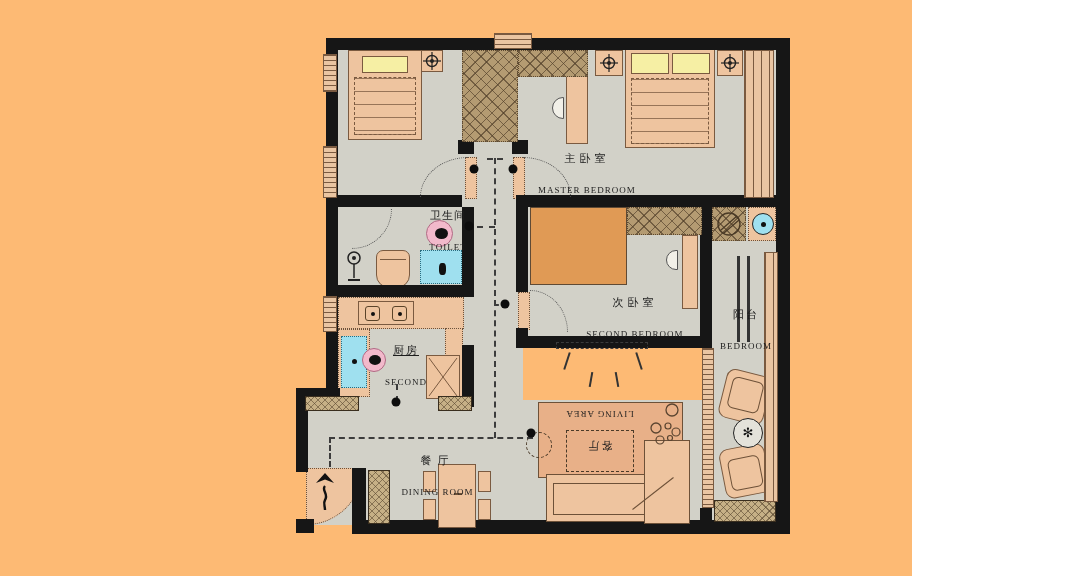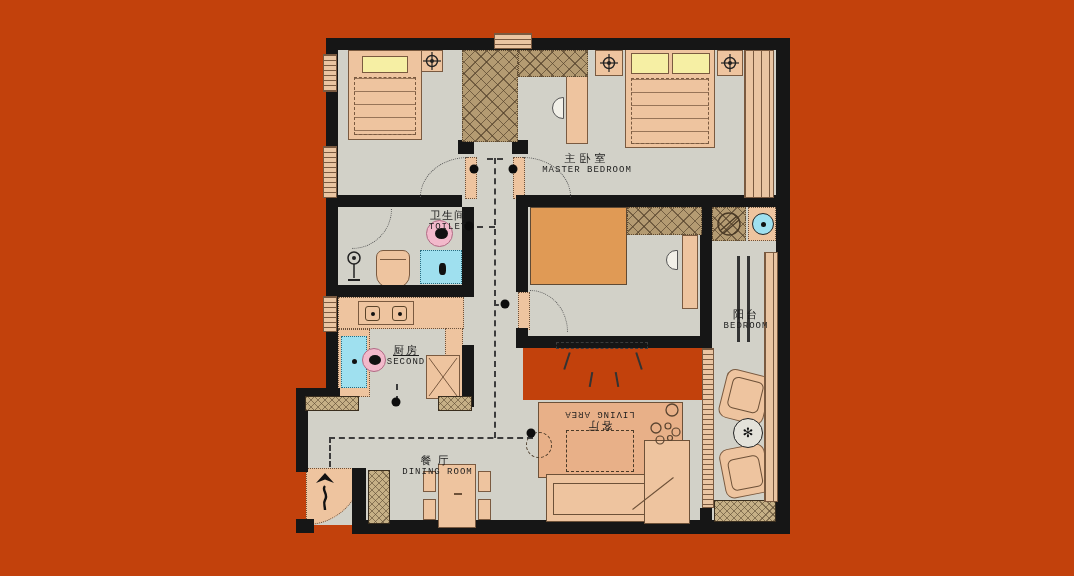--- a/index.html
+++ b/index.html
@@ -1,16 +1,16 @@
 <!DOCTYPE html>
 <html style="--wall: #161616; --floor: #d2d1c8; --furniture: #eec49f; --furniture_border: #7a5a40; --rug: #e8b088; --tatami: #e09a55; --closet: #b49b72; --pillow: #f6efa4; --water: #9fe0ef; --pink: #f2b9cb; --window: #eac5a2;"><head>
 <meta charset="utf-8">
 <style>
   html,body{margin:0;padding:0;background:#fff;}
-  .stage{position:relative;width:1074px;height:576px;background:#c2410c;overflow:hidden;
+  .stage{position:relative;width:912px;height:576px;background:#fdba74;overflow:hidden;
          font-family:"Liberation Serif","DejaVu Serif",serif;}
   .abs{position:absolute;box-sizing:border-box;}
   .floor{background:var(--floor,#d2d1c8);}
   .wall{background:var(--wall,#161616);z-index:3;}
   .peach{background:var(--furniture,#eec49f);border:1px solid var(--furniture_border,#7a5a40);z-index:2;}
   .dotb{border:1px dotted #6b523c;}
   .hatchx{background-color:var(--closet,#b49b72);
     background-image:repeating-linear-gradient(45deg,rgba(80,62,40,.65) 0 1px,transparent 1px 8px),
                      repeating-linear-gradient(135deg,rgba(80,62,40,.65) 0 1px,transparent 1px 8px);
     border:1px dotted #5c4830;z-index:3;}
@@ -23,21 +23,21 @@
     border:1px solid #7a5a40;z-index:4;}
   .win-v{background:var(--window,#eac5a2);
     background-image:repeating-linear-gradient(90deg,#7a5a40 0 1px,transparent 1px 8px);
     border:1px solid #7a5a40;z-index:4;}
   .dash-v{border-left:2px dashed #3c3c3c;z-index:4;}
   .dash-h{border-top:2px dashed #3c3c3c;z-index:4;}
   .dot{width:9px;height:9px;background:#0d0d0d;border-radius:50%;transform:translate(-50%,-50%);z-index:5;}
   .arc{border:1.5px dotted #555;z-index:4;background:transparent;}
   .room-label{color:#1d1d1d;text-align:center;line-height:1.2;z-index:6;}
   .room-label .zh{font-size:11px;letter-spacing:4px;white-space:nowrap;}
-  .room-label .en{font-size:9px;letter-spacing:1px;white-space:nowrap;font-family:Liberation Mono, monospace;}
+  .room-label .en{font-size:9px;letter-spacing:1px;white-space:nowrap;font-family:Liberation Serif, serif;margin-top:20px;}
   .pillow{background:var(--pillow,#f6efa4);border:1px solid #7a5a40;z-index:3;}
   .blanket{border:1px dashed #7a5a40;
     background-image:repeating-linear-gradient(180deg,rgba(122,90,64,.75) 0 1px,transparent 1px 13px);z-index:3;}
   .waterbox{background:var(--water,#9fe0ef);border:1.5px dotted #2a6b7e;z-index:3;}
   .pinkdisc{background:var(--pink,#f2b9cb);border:1px solid #b06a84;border-radius:50%;z-index:4;}
   .blob{background:#111;border-radius:50%;position:absolute;}
   .halfchair{background:#f2f0e8;border:1px solid #555;z-index:3;}
   .rug{background:var(--rug,#e8b088);border:1px solid #6d5138;z-index:2;}
   .tatami{background:var(--tatami,#e09a55);border:1px solid #5f4a35;z-index:2;}
   .line{background:#333;z-index:4;}
@@ -195,20 +195,24 @@
   </div>
   <div class="abs mat" style="left:305px;top:396px;width:54px;height:15px;"></div>
   <div class="abs mat" style="left:438px;top:396px;width:34px;height:15px;"></div>
 
   <div class="abs tatami" style="left:530px;top:207px;width:97px;height:78px;"></div>
   <div class="abs hatchx" style="left:627px;top:207px;width:75px;height:28px;"></div>
   <div class="abs peach" style="left:682px;top:235px;width:16px;height:74px;"></div>
   <div class="abs halfchair" style="left:666px;top:250px;width:12px;height:20px;border-radius:12px 0 0 12px;"></div>
   <div class="abs peach dotb" style="left:518px;top:292px;width:12px;height:38px;border-style:dotted;"></div>
   <div class="abs arc" style="left:530px;top:290px;width:38px;height:42px;border-left:none;border-bottom:none;border-radius:0 100% 0 0;"></div>
+  <div class="abs room-label" style="left:580px;top:296px;width:110px;">
+    <div class="zh">次卧室</div>
+    <div class="en">SECOND BEDROOM</div>
+  </div>
 
   <div class="abs hatchx" style="left:712px;top:207px;width:34px;height:34px;">
     <svg width="32" height="32" viewBox="0 0 32 32">
         <circle cx="16" cy="16" r="11" fill="none" stroke="#4a3a26" stroke-width="1.4"></circle>
         <path d="M8 22 L24 8 M11 25 L26 12" stroke="#4a3a26" stroke-width="1.2"></path>
       </svg>
   </div>
   <div class="abs peach dotb" style="left:748px;top:207px;width:28px;height:34px;border-style:dotted;">
     <div class="abs" style="left:3px;top:5px;width:22px;height:22px;background:var(--water,#9fe0ef);border:1.5px solid #222;border-radius:50%;">
       <div class="blob" style="left:8px;top:8px;width:5px;height:5px;"></div>

